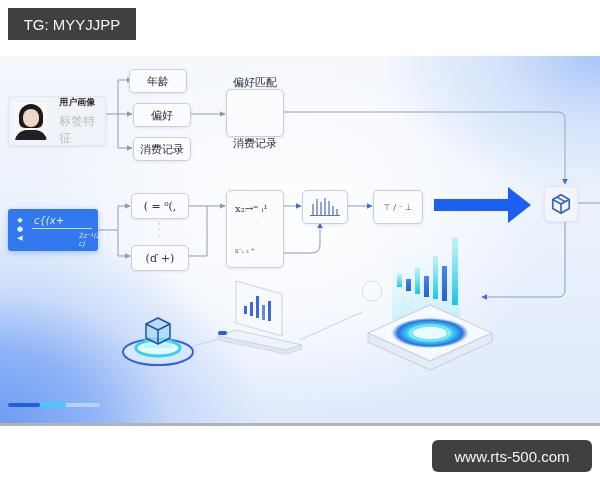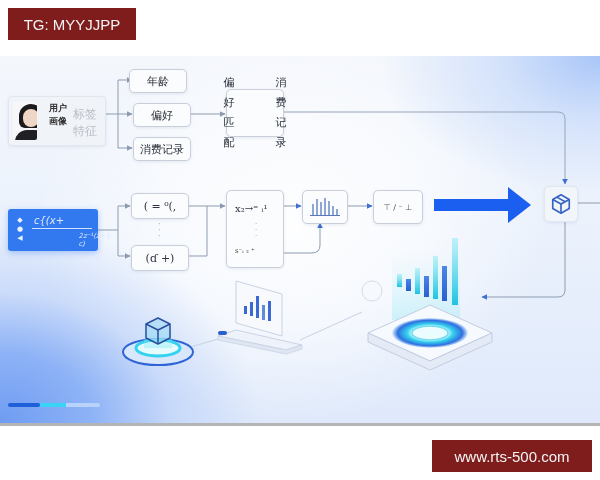--- a/index.html
+++ b/index.html
@@ -14,28 +14,28 @@
   .canvas::after { content:""; position:absolute; right:0; top:0; width:220px; height:140px;
     background: radial-gradient(ellipse 220px 140px at 220px 0px, #a9c6f8 0%, rgba(190,212,250,0.6) 45%, rgba(255,255,255,0) 100%); }
   .bottom-bar { position:absolute; left:0; top:423px; width:600px; height:3px; background:#b4b4b4; }
 
   .box { position:absolute; background:#fbfcfe; border:1px solid #c8cfdb; border-radius:5px; box-shadow:0 1px 3px rgba(90,110,150,0.12); z-index:2; display:flex; align-items:center; justify-content:center; color:#2f3442; font-size:11px; }
   .profile { left:8px; top:96px; width:96px; height:48px; border-radius:4px; background:#f0f3f8; border-color:#e2e7ef; justify-content:flex-start; }
   .avatar { width:36px; height:38px; margin-left:4px; position:relative; overflow:hidden; border-radius:2px; background:#f7f7f9; }
   .avatar .hair { position:absolute; left:6px; top:2px; width:24px; height:24px; border-radius:12px 12px 6px 6px; background:#1d1a1c; }
   .avatar .face { position:absolute; left:10px; top:7px; width:16px; height:18px; border-radius:8px 8px 8px 8px; background:#f1d5c7; }
   .avatar .body { position:absolute; left:2px; top:28px; width:32px; height:14px; border-radius:12px 12px 0 0; background:#1f1f24; }
-  .profile-text { margin-left:12px; display:flex; flex-direction:row; }
+  .profile-text { margin-left:12px; display:flex; flex-direction:column; }
   .profile-title { font-size:9px; color:#333; font-weight:bold; }
   .profile-sub { font-size:12px; color:#b9bcc4; margin-top:4px; filter:blur(0.4px); }
 
   .b-age { left:129px; top:69px; width:56px; height:22px; }
   .b-pref { left:133px; top:103px; width:56px; height:22px; }
   .b-cons { left:133px; top:137px; width:56px; height:22px; }
-  .b-match { left:226px; top:89px; width:56px; height:46px; flex-direction:row; line-height:20px;gap:41px; }
+  .b-match { left:226px; top:89px; width:56px; height:46px; flex-direction:column; line-height:20px;gap:41px; }
 
   .formula-box { position:absolute; left:8px; top:209px; width:90px; height:42px; background:#3279f0; border-radius:3px; z-index:2; box-shadow:0 2px 6px rgba(50,121,240,0.35); color:#dde9ff; }
   .formula-box .ic { position:absolute; left:8px; top:7px; width:8px; font-size:7px; line-height:9px; text-align:center; color:#e9f1ff; }
   .formula-box .num { position:absolute; left:26px; top:6px; font-size:10px; font-style:italic; }
   .formula-box .bar { position:absolute; left:24px; top:19px; width:60px; height:1px; background:#cfe0ff; }
   .formula-box .den { position:absolute; left:24px; top:23px; font-size:7px; font-style:italic;margin-left:47px; }
 
   .b-f1 { left:131px; top:193px; width:56px; height:24px; font-family:"DejaVu Serif", serif; font-size:11px; }
   .b-f2 { left:131px; top:245px; width:56px; height:24px; font-family:"DejaVu Serif", serif; font-size:11px; }
   .vdots { position:absolute; left:158px; top:222px; font-size:8px; color:#a8b0bd; line-height:6px; z-index:2; }
@@ -52,23 +52,23 @@
 
   .lbl { font-size:11px; color:#2a2f3a; }
   .lines { position:absolute; left:0; top:0; z-index:1; }
   .fore { position:absolute; left:0; top:0; z-index:3; }
 
   .progress { position:absolute; left:8px; top:403px; width:92px; height:4px; z-index:3; }
   .progress .seg1 { position:absolute; left:0; top:0; width:32px; height:4px; background:#1f5fd8; border-radius:2px; }
   .progress .seg2 { position:absolute; left:32px; top:0; width:26px; height:4px; background:#38d3f5; }
   .progress .seg3 { position:absolute; left:58px; top:0; width:34px; height:4px; background:#b7d3fb; border-radius:0 2px 2px 0; }
 
-  .wm { position:absolute; background:#7f1d1d; color:#f4f4f4; font-family:"Liberation Sans", sans-serif; z-index:5; display:flex; align-items:center; justify-content:center; }
+  .wm { position:absolute; background:#404040; color:#f4f4f4; font-family:"Liberation Sans", sans-serif; z-index:5; display:flex; align-items:center; justify-content:center; }
   .wm-tl { left:8px; top:8px; width:128px; height:32px; font-size:15px; }
-  .wm-br { left:432px; top:440px; width:160px; height:32px; font-size:15px; }
+  .wm-br { left:432px; top:440px; width:160px; height:32px; font-size:15px;border-radius:6px; }
 </style>
 </head>
 <body>
 
 <div class="wm wm-tl">TG: MYYJJPP</div>
 
 <div class="canvas"></div>
 <div class="bottom-bar"></div>
 
 <svg class="lines" width="600" height="480">

